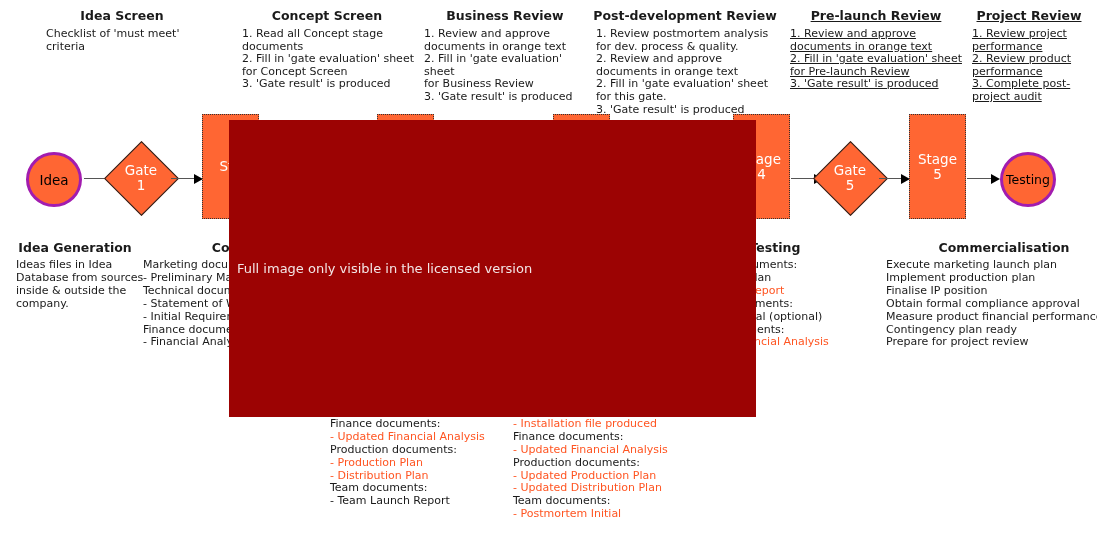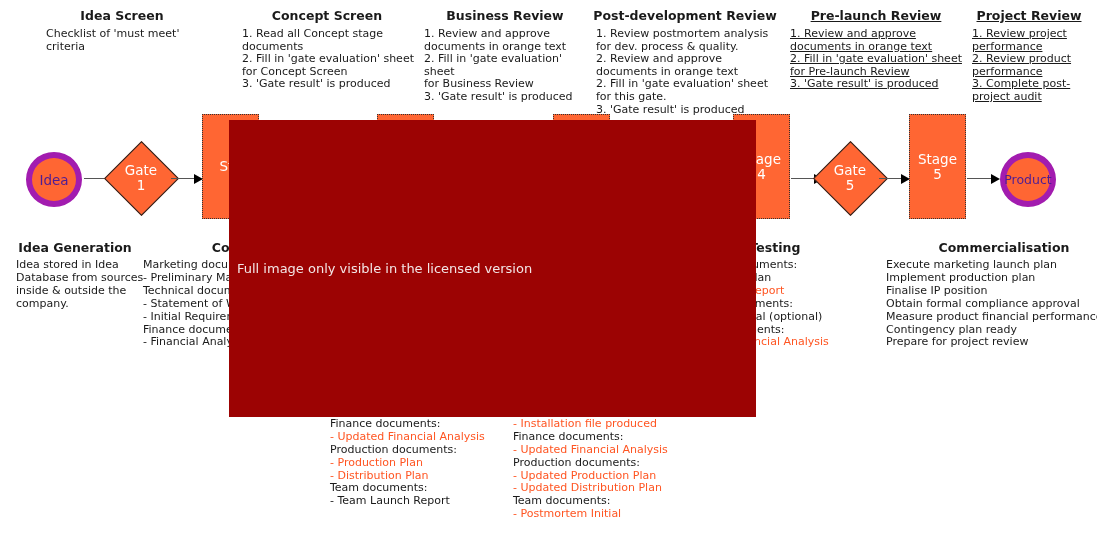--- a/index.html
+++ b/index.html
@@ -43,23 +43,23 @@
   .gate-col .gate-steps div { white-space: normal; }
 
   
   .flow { position: absolute; left: 0; top: 113px; width: 1097px; height: 115px; }
 
   .node-circle {
     position: absolute;
     width: 56px; height: 55px;
     border-radius: 50%;
     background: #ff6633;
-    border: 6px solid #a21caf;
+    border: 3px solid #a21caf;
     display: flex; align-items: center; justify-content: center;
-    color: #4c1d95;
+    color: #000000;
     font-size: 13.5px;
     text-align: left;
     box-sizing: border-box;
   }
   .node-rect {
     position: absolute;
     width: 57px; height: 105px;
     background: #ff6633;
     border: 1px dotted #333;
     display: flex; align-items: center; justify-content: center;
@@ -280,28 +280,28 @@
         <div>5</div>
       </div>
     </div>
 
     <div class="arrow" style="left:967px; top:61px; width:33px;">
       <div class="line" style="width:24px;"></div>
       <div class="head"></div>
     </div>
 
     <div class="node-circle" style="left:1000px; top:39px; font-size:12.5px;">
-      <span>Product</span>
+      <span>Testing</span>
     </div>
   </div>
 
   <div class="stage-col" style="left:10px; top:240px; width:130px;">
     <div class="stage-title">Idea Generation</div>
     <div class="stage-body" style="padding-left:6px;">
-      <div>Idea stored in Idea</div>
+      <div>Ideas files in Idea</div>
       <div>Database from sources</div>
       <div>inside &amp; outside the</div>
       <div>company.</div>
     </div>
   </div>
 
   <div class="stage-col" style="left:143px; top:240px; width:195px;">
     <div class="stage-title">Concept</div>
     <div class="stage-body">
       <div>Marketing documents:</div>

